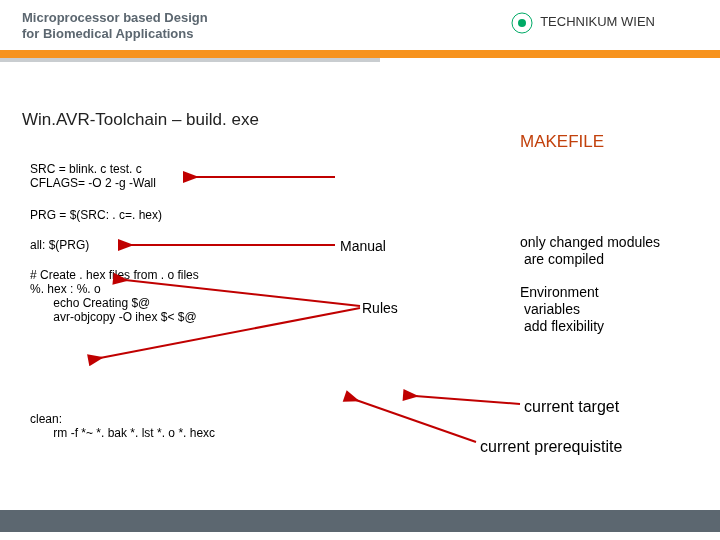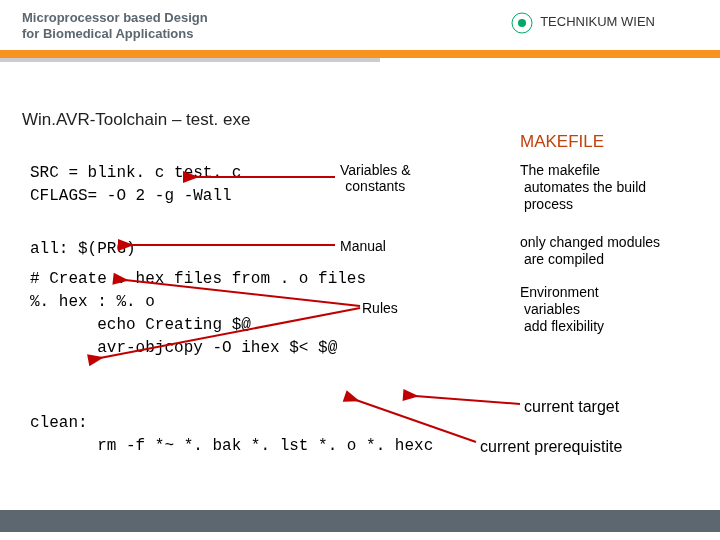--- a/index.html
+++ b/index.html
@@ -6,21 +6,21 @@
   .slide{position:relative;width:681px;height:540px}
   .header{position:relative;height:62px}
   .header-bar{position:absolute;left:0;top:0;width:720px;height:56px;background:#fff}
   .header-title{position:absolute;left:22px;top:10px;color:#5c6770;font-weight:bold;font-size:13px;line-height:16px}
   .orange-band{position:absolute;left:0;top:50px;width:720px;height:8px;background:#f7931e}
   .grey-bar{position:absolute;left:0;top:58px;width:380px;height:4px;background:#c9cdd0}
   .logo{position:absolute;right:26px;top:8px;font-size:13px;color:#333;}
   .logo svg{vertical-align:middle}
   .section-title{position:absolute;left:22px;top:110px;font-size:17px;color:#222}
   .makefile-h{position:absolute;left:520px;top:132px;font-size:17px;color:#c2410c}
-  .code{position:absolute;font-family:Liberation Mono, monospace;font-size:16px;line-height:23px;white-space:pre}
+  .code{position:absolute;font-family:Liberation Sans, sans-serif;font-size:12px;line-height:14px;white-space:pre}
   .c1{left:30px;top:162px}
   .c2{left:30px;top:208px}
   .c3{left:30px;top:238px}
   .c4{left:30px;top:268px}
   .c5{left:30px;top:346px}
   .c6{left:30px;top:412px}
   .label{position:absolute;font-size:14px;color:#000}
   .l-var{left:340px;top:162px;text-align:center}
   .l-target{left:340px;top:238px}
   .l-rules{left:362px;top:300px}
@@ -48,47 +48,39 @@
       <svg width="30" height="30">
           <circle cx="15" cy="15" r="10" fill="none" stroke="#0a6" stroke-width="1"></circle>
           <circle cx="15" cy="15" r="4" fill="#0a6"></circle>
         </svg>
       <span>TECHNIKUM WIEN</span>
     </div>
     <div class="orange-band"></div>
     <div class="grey-bar"></div>
   </div>
 
-  <div class="section-title">Win.AVR-Toolchain – test. exe</div>
+  <div class="section-title">Win.AVR-Toolchain – build. exe</div>
   <div class="makefile-h">MAKEFILE</div>
 
   <div class="code c1">SRC = blink. c test. c
 CFLAGS= -O 2 -g -Wall</div>
+  <div class="code c2">PRG = $(SRC: . c=. hex)</div>
   <div class="code c3">all: $(PRG)</div>
   <div class="code c4"># Create . hex files from . o files
 %. hex : %. o
        echo Creating $@
        avr-objcopy -O ihex $&lt; $@</div>
   <div class="code c6">clean:
        rm -f *~ *. bak *. lst *. o *. hexc</div>
 
-  <div class="label l-var">
-    <span>Variables &amp;</span><br>
-    <span>constants</span>
-  </div>
   <div class="label l-target">Manual</div>
   <div class="label l-rules">Rules</div>
   <div class="label l-curpre">current prerequistite</div>
   <div class="label l-curtarget">current target</div>
 
-  <div class="r-text r1">
-    <span>The makefile</span><br>
-    &nbsp;<span>automates the build</span><br>
-    &nbsp;<span>process</span>
-  </div>
   <div class="r-text r2">
     <span>only changed modules</span><br>
     &nbsp;<span>are compiled</span>
   </div>
   <div class="r-text r3">
     <span>Environment</span><br>
     &nbsp;<span>variables</span><br>
     &nbsp;<span>add flexibility</span>
   </div>
 

